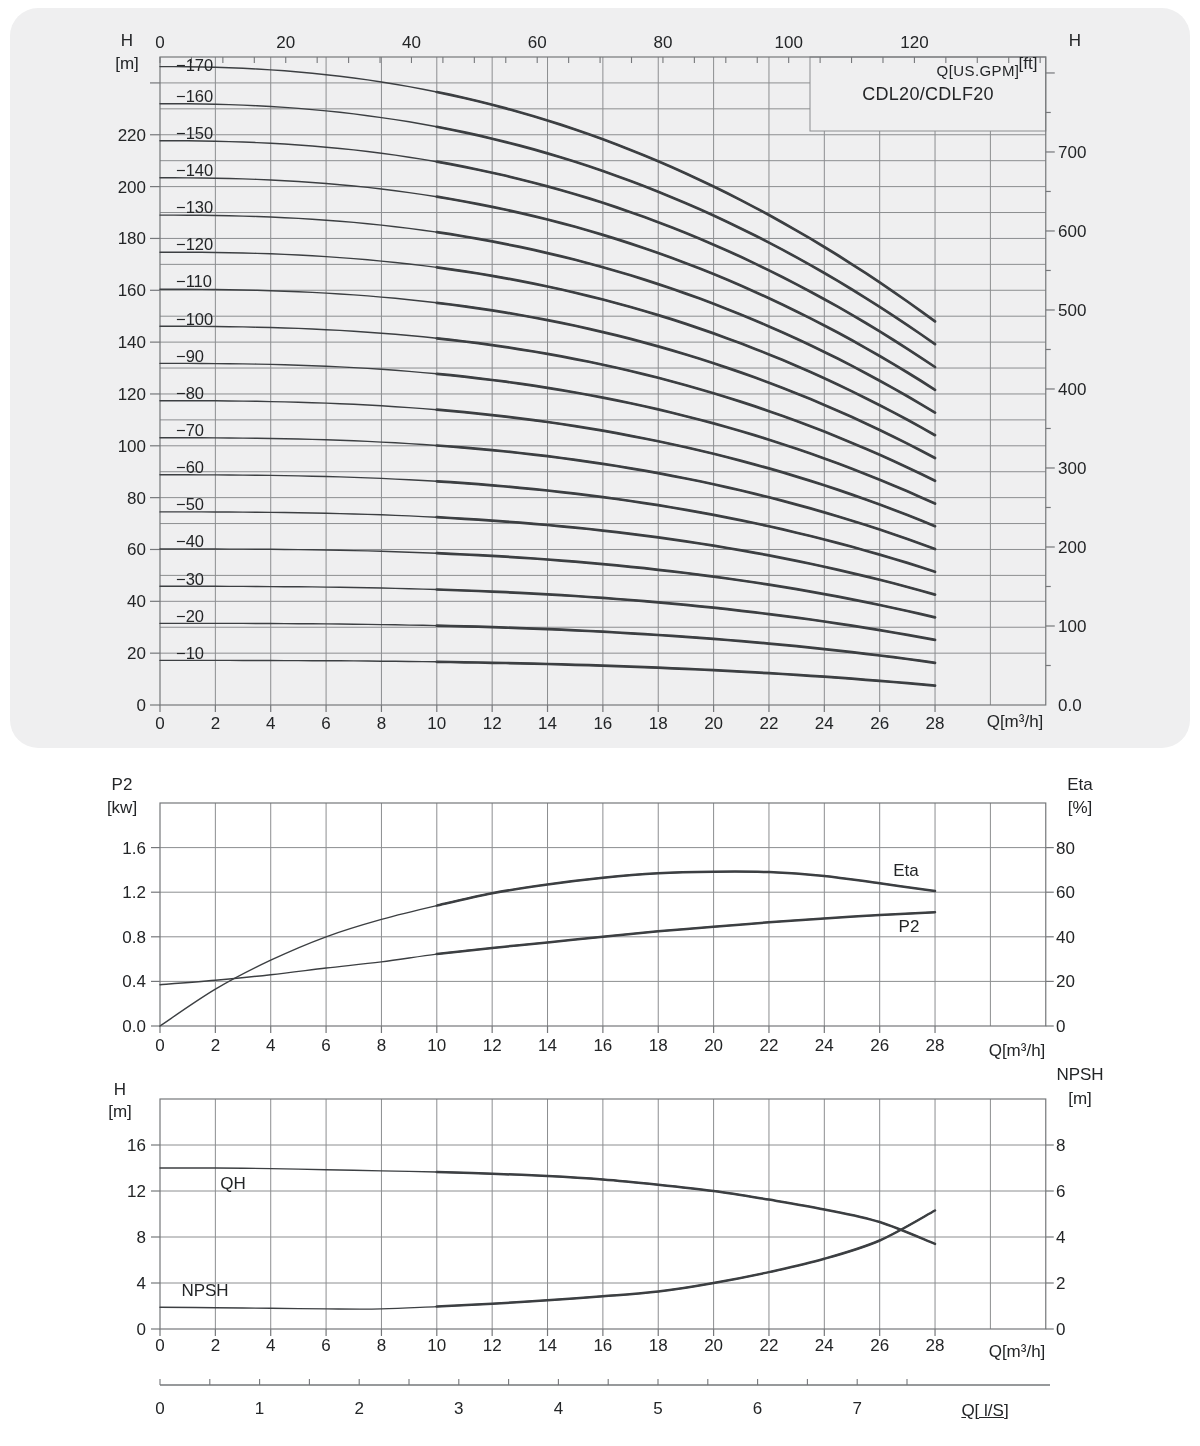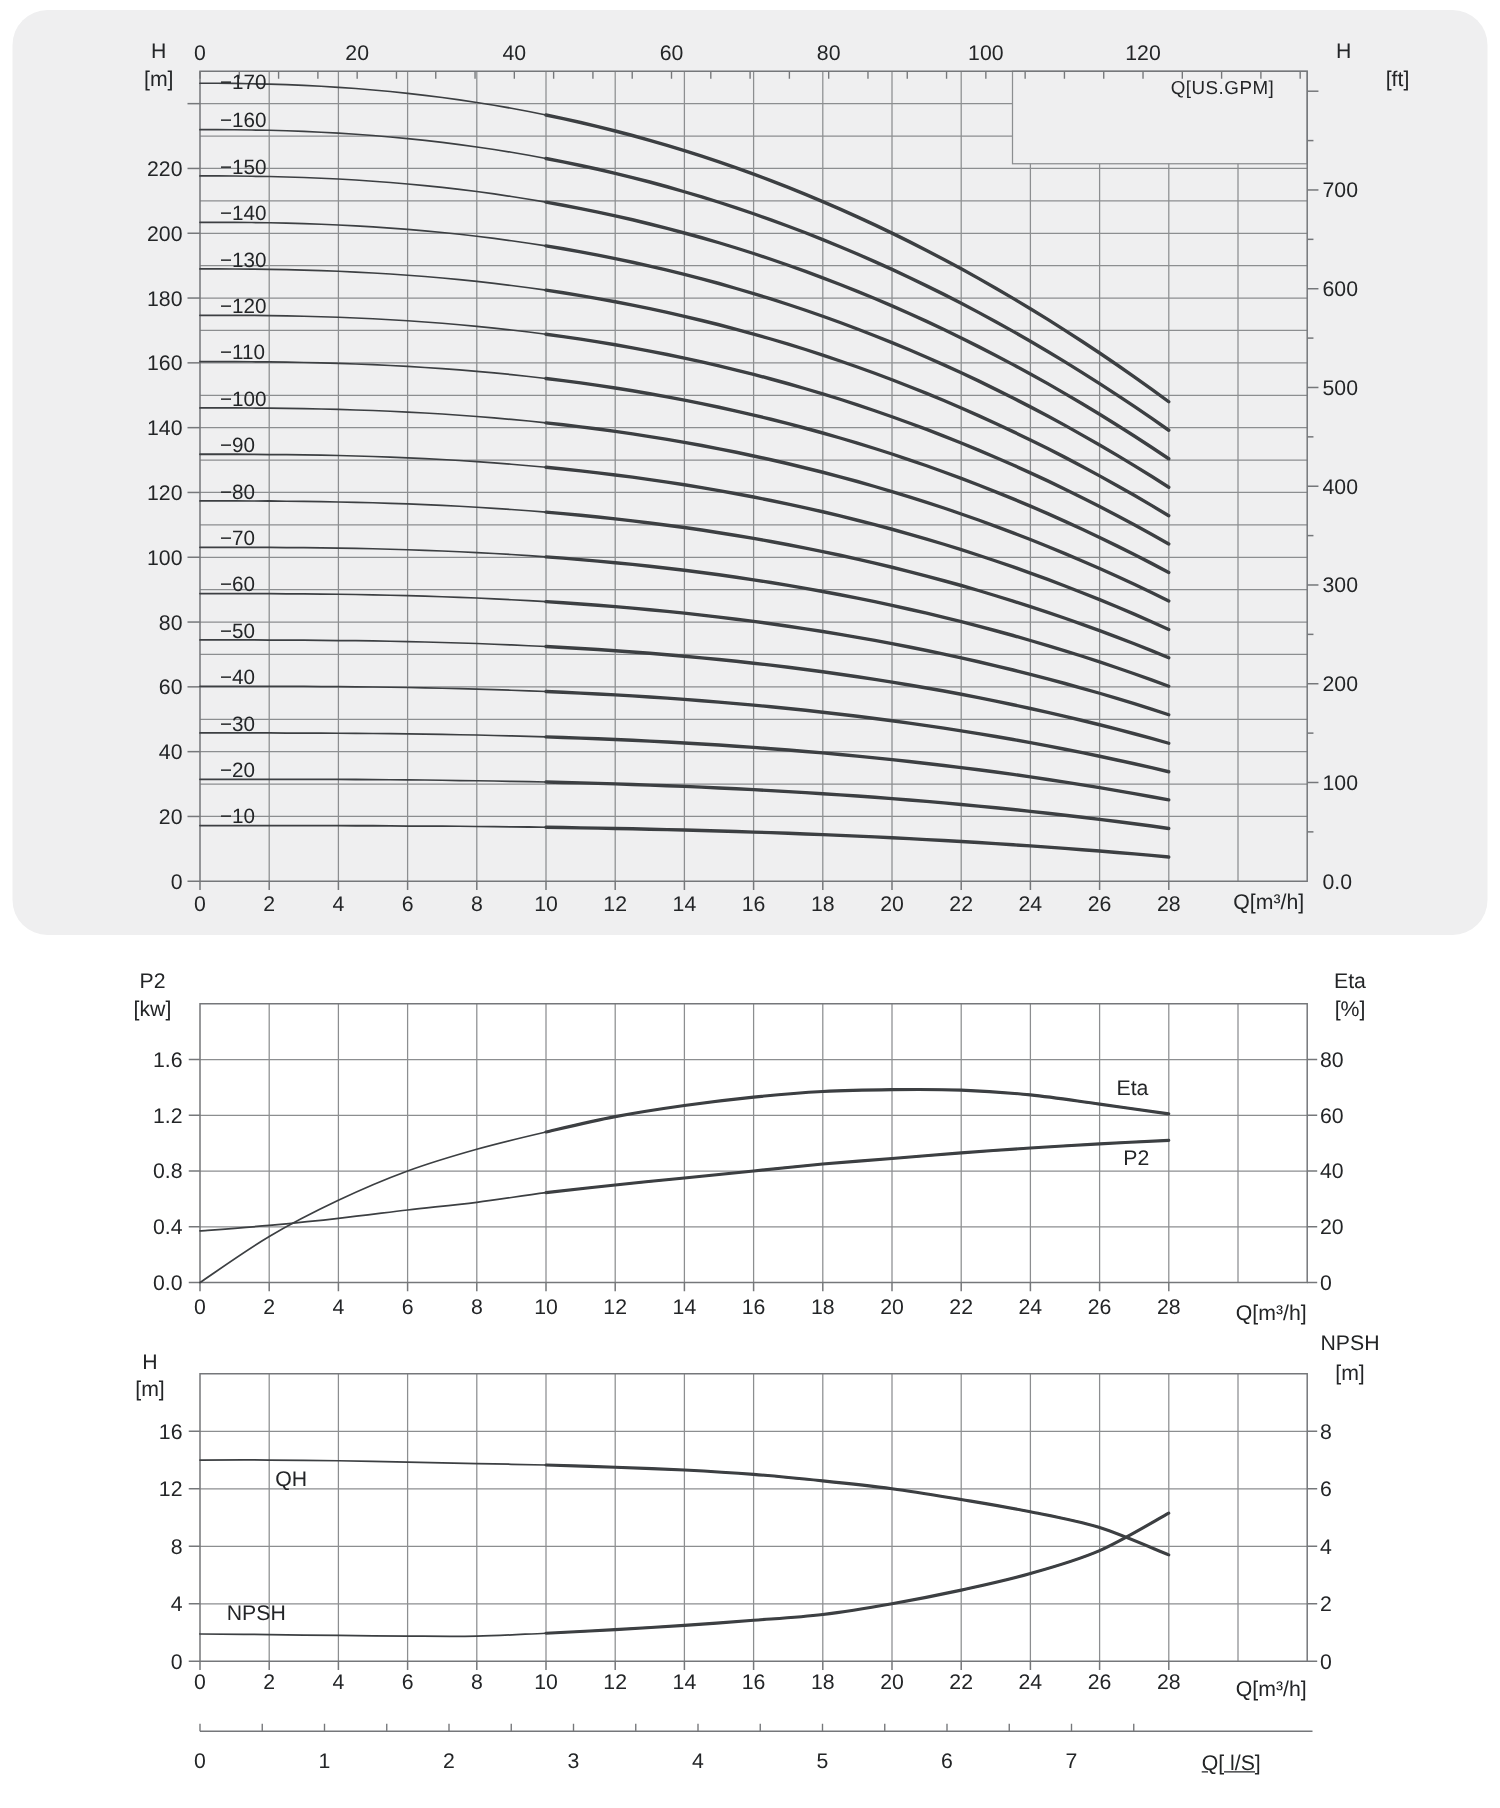--- a/index.html
+++ b/index.html
@@ -397,21 +397,22 @@
       <text x="558.4" y="1414" text-anchor="middle" font-size="17">4</text>
       <text x="658" y="1414" text-anchor="middle" font-size="17">5</text>
       <text x="757.5999999999999" y="1414" text-anchor="middle" font-size="17">6</text>
       <text x="857.1999999999999" y="1414" text-anchor="middle" font-size="17">7</text>
     </svg>
 
   <div class="lbl" style="left:105px;top:30px;width:44px;">H</div>
   <div class="lbl" style="left:101px;top:53px;width:52px;">[m]</div>
   <div class="lbl small" style="left:920px;top:32px;width:116px;margin-top:28px;">Q[US.GPM]</div>
   <div class="lbl" style="left:1053px;top:30px;width:44px;">H</div>
-  <div class="lbl" style="left:1092px;top:53px;width:52px;">[ft]</div>
+  <div class="lbl" style="left:1002px;top:53px;width:52px;">[ft]</div>
+  <div id="model-box">CDL20/CDLF20</div>
   <div class="lbl" style="left:963px;top:711px;width:104px;">Q[m³/h]</div>
 
   <div class="lbl" style="left:98px;top:774px;width:48px;">P2</div>
   <div class="lbl" style="left:92px;top:797px;width:60px;">[kw]</div>
   <div class="lbl" style="left:1050px;top:774px;width:60px;">Eta</div>
   <div class="lbl" style="left:1050px;top:797px;width:60px;">[%]</div>
   <div class="lbl" style="left:881px;top:860px;width:50px;">Eta</div>
   <div class="lbl" style="left:884px;top:916px;width:50px;">P2</div>
   <div class="lbl" style="left:965px;top:1040px;width:104px;">Q[m³/h]</div>
 

